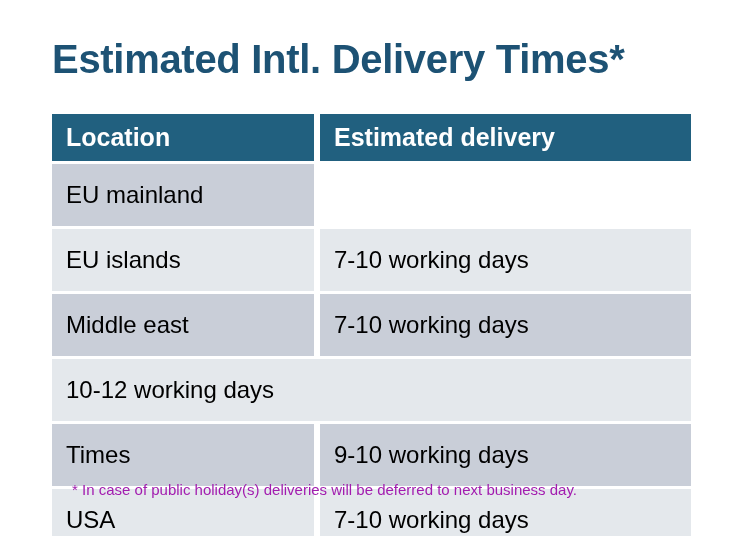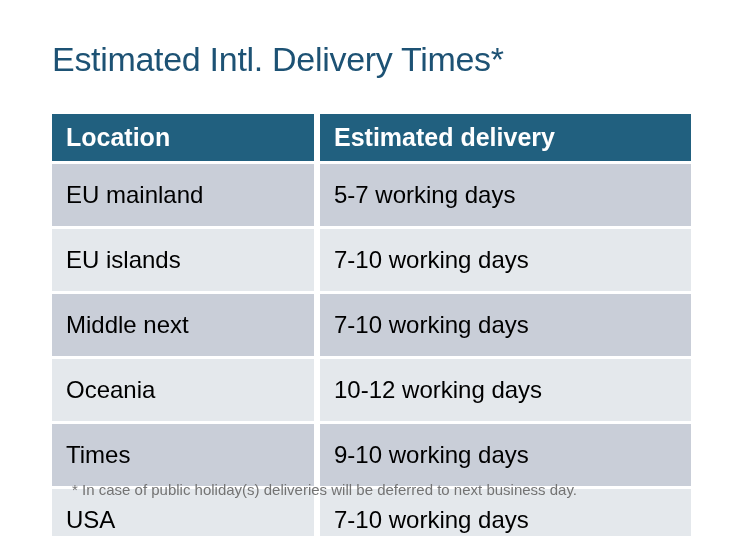--- a/index.html
+++ b/index.html
@@ -18,23 +18,23 @@
   .page {
     position: absolute;
     inset: 0;
     background: #ffffff;
   }
 
   .page-title {
     position: absolute;
     left: 52px;
     top: 38px;
-    font-size: 34px;
+    font-size: 40px;
     line-height: 42px;
-    font-weight: 400;
+    font-weight: 700;
     letter-spacing: -0.3px;
     color: #1d5274;
     white-space: nowrap;
   }
 
   .delivery-table {
     position: absolute;
     left: 52px;
     top: 114px;
     width: 639px;
@@ -91,55 +91,53 @@
   .body-row.shade-light .t-cell {
     background: #e4e8ec;
   }
 
   .footnote {
     position: absolute;
     left: 72px;
     top: 480px;
     font-size: 15px;
     line-height: 20px;
-    color: #737373;
+    color: #a21caf;
     white-space: nowrap;
   }
 </style>
 </head>
 <body>
 
 <div class="page">
 
   <div class="page-title">Estimated Intl. Delivery Times*</div>
 
   <div class="delivery-table">
 
     <div class="t-row header-row">
       <div class="t-cell col-location">Location</div>
       <div class="t-cell col-delivery">Estimated delivery</div>
     </div>
 
     <div class="t-row body-row shade-dark">
       <div class="t-cell col-location">EU mainland</div>
-      <div class="t-cell col-delivery">5-7 working days</div>
     </div>
 
     <div class="t-row body-row shade-light">
       <div class="t-cell col-location">EU islands</div>
       <div class="t-cell col-delivery">7-10 working days</div>
     </div>
 
     <div class="t-row body-row shade-dark">
-      <div class="t-cell col-location">Middle next</div>
+      <div class="t-cell col-location">Middle east</div>
       <div class="t-cell col-delivery">7-10 working days</div>
     </div>
 
     <div class="t-row body-row shade-light">
-      <div class="t-cell col-location">Oceania</div>
       <div class="t-cell col-delivery">10-12 working days</div>
     </div>
 
     <div class="t-row body-row shade-dark">
       <div class="t-cell col-location">Times</div>
       <div class="t-cell col-delivery">9-10 working days</div>
     </div>
 
     <div class="t-row body-row shade-light">
       <div class="t-cell col-location">USA</div>

